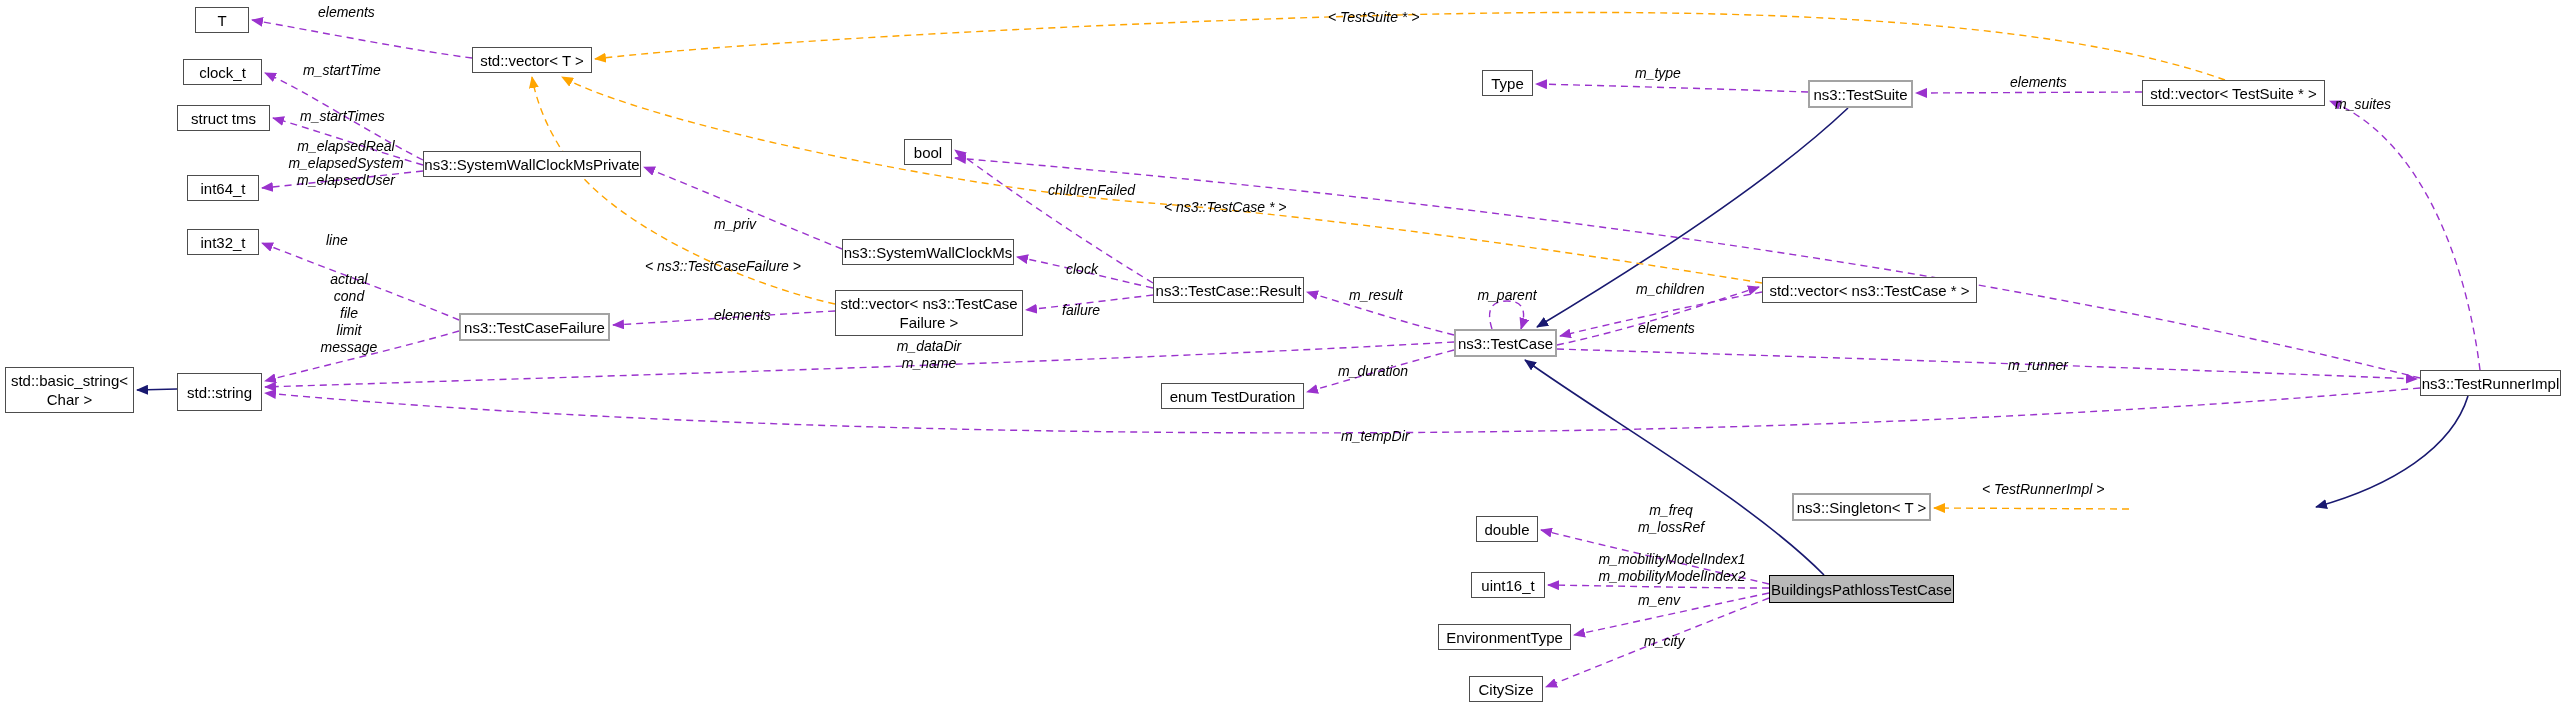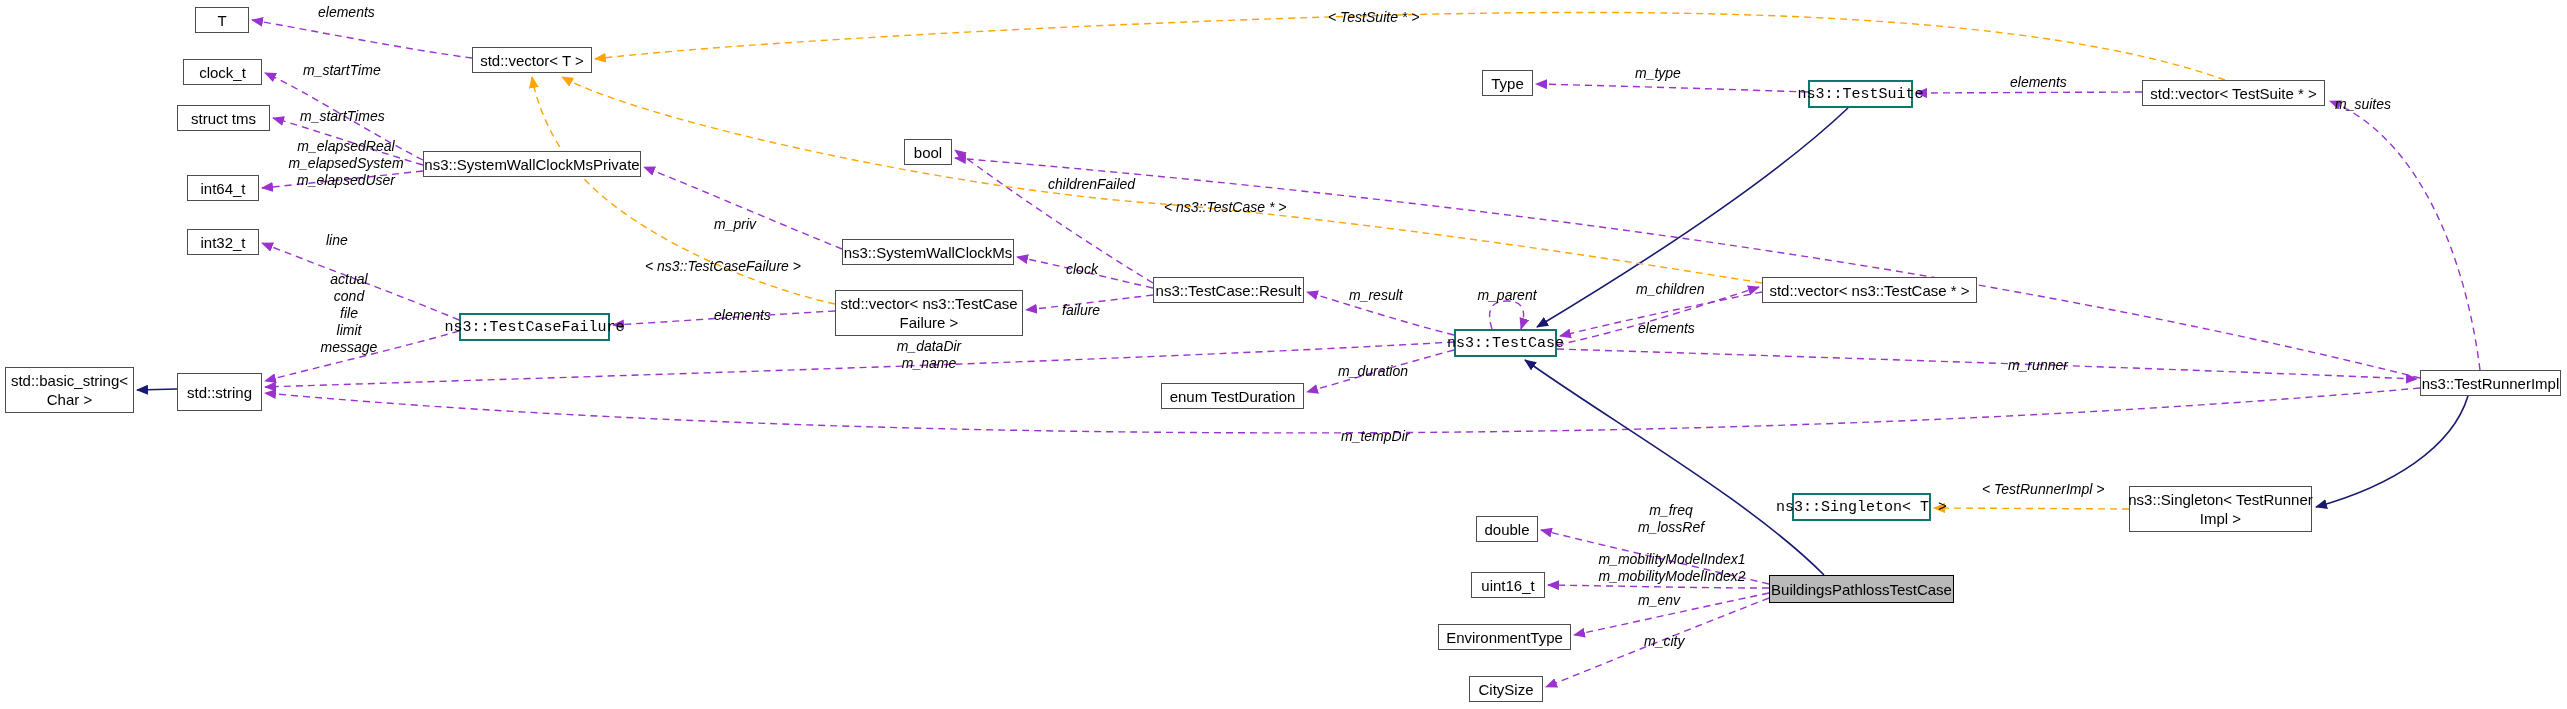--- a/index.html
+++ b/index.html
@@ -11,21 +11,21 @@
   .e { fill:none; }
   .u { stroke:#9a32cd; stroke-width:1.4; stroke-dasharray:7 5; }
   .t { stroke:#ffa500; stroke-width:1.4; stroke-dasharray:7 5; }
   .i { stroke:#191970; stroke-width:1.6; }
   .node {
     position:absolute; box-sizing:border-box; background:#ffffff;
     border:1px solid #4d4d4d; color:#000; font-size:15px; line-height:19px;
     display:flex; align-items:center; justify-content:center;
     text-align:center; white-space:pre; padding:0 2px;
   }
-  .node.bold { border:2px solid #0f766e;font-family:Liberation Mono, monospace; }
+  .node.bold { border:2px solid #a3a3a3; }
   .node.focus { background:#b9b9b9; border:1px solid #000000; }
   .elabel {
     position:absolute; font-size:14px; line-height:17px; color:#000000;
     white-space:pre;
     font-style:italic;
   }
   .elabel.center { text-align:center; }
 </style>
 </head>
 <body>
@@ -101,43 +101,41 @@
   <div class="node" style="left:177px;top:373px;width:85px;height:38px">std::string</div>
   <div class="node" style="left:1153px;top:277px;width:151px;height:26px">ns3::TestCase::Result</div>
   <div class="node" style="left:1161px;top:383px;width:143px;height:26px">enum TestDuration</div>
   <div class="node bold" style="left:1454px;top:329px;width:103px;height:28px">ns3::TestCase</div>
   <div class="node" style="left:1482px;top:70px;width:51px;height:26px">Type</div>
   <div class="node bold" style="left:1808px;top:80px;width:105px;height:28px">ns3::TestSuite</div>
   <div class="node" style="left:2142px;top:80px;width:183px;height:26px">std::vector&lt; TestSuite * &gt;</div>
   <div class="node" style="left:1762px;top:277px;width:215px;height:26px">std::vector&lt; ns3::TestCase * &gt;</div>
   <div class="node" style="left:2420px;top:370px;width:141px;height:26px">ns3::TestRunnerImpl</div>
   <div class="node bold" style="left:1792px;top:493px;width:139px;height:28px">ns3::Singleton&lt; T &gt;</div>
-  <div class="node" style="left:2129px;top:486px;width:183px;height:46px">ns3::Singleton&lt; TestRunner
-Impl &gt;</div>
   <div class="node" style="left:1476px;top:516px;width:62px;height:26px">double</div>
   <div class="node" style="left:1471px;top:572px;width:74px;height:26px">uint16_t</div>
   <div class="node" style="left:1438px;top:624px;width:133px;height:26px">EnvironmentType</div>
   <div class="node" style="left:1469px;top:676px;width:74px;height:26px">CitySize</div>
   <div class="node focus" style="left:1769px;top:575px;width:185px;height:28px">BuildingsPathlossTestCase</div>
 
   <div class="elabel" style="left:318px;top:4px">elements</div>
   <div class="elabel" style="left:303px;top:62px">m_startTime</div>
   <div class="elabel" style="left:300px;top:108px">m_startTimes</div>
   <div class="elabel center" style="left:278px;top:138px;width:136px">m_elapsedReal
 m_elapsedSystem
 m_elapsedUser</div>
   <div class="elabel" style="left:326px;top:232px">line</div>
   <div class="elabel center" style="left:314px;top:271px;width:70px">actual
 cond
 file
 limit
 message</div>
   <div class="elabel" style="left:714px;top:216px">m_priv</div>
   <div class="elabel" style="left:714px;top:307px">elements</div>
-  <div class="elabel" style="left:1048px;top:176px">childrenFailed</div>
+  <div class="elabel" style="left:1048px;top:182px">childrenFailed</div>
   <div class="elabel" style="left:1066px;top:261px">clock</div>
   <div class="elabel" style="left:1062px;top:302px">failure</div>
   <div class="elabel" style="left:1349px;top:287px">m_result</div>
   <div class="elabel center" style="left:1462px;top:287px;width:90px">m_parent</div>
   <div class="elabel" style="left:1638px;top:320px">elements</div>
   <div class="elabel" style="left:1636px;top:281px">m_children</div>
   <div class="elabel" style="left:1338px;top:363px">m_duration</div>
   <div class="elabel center" style="left:875px;top:338px;width:108px">m_dataDir
 m_name</div>
   <div class="elabel" style="left:1635px;top:65px">m_type</div>

